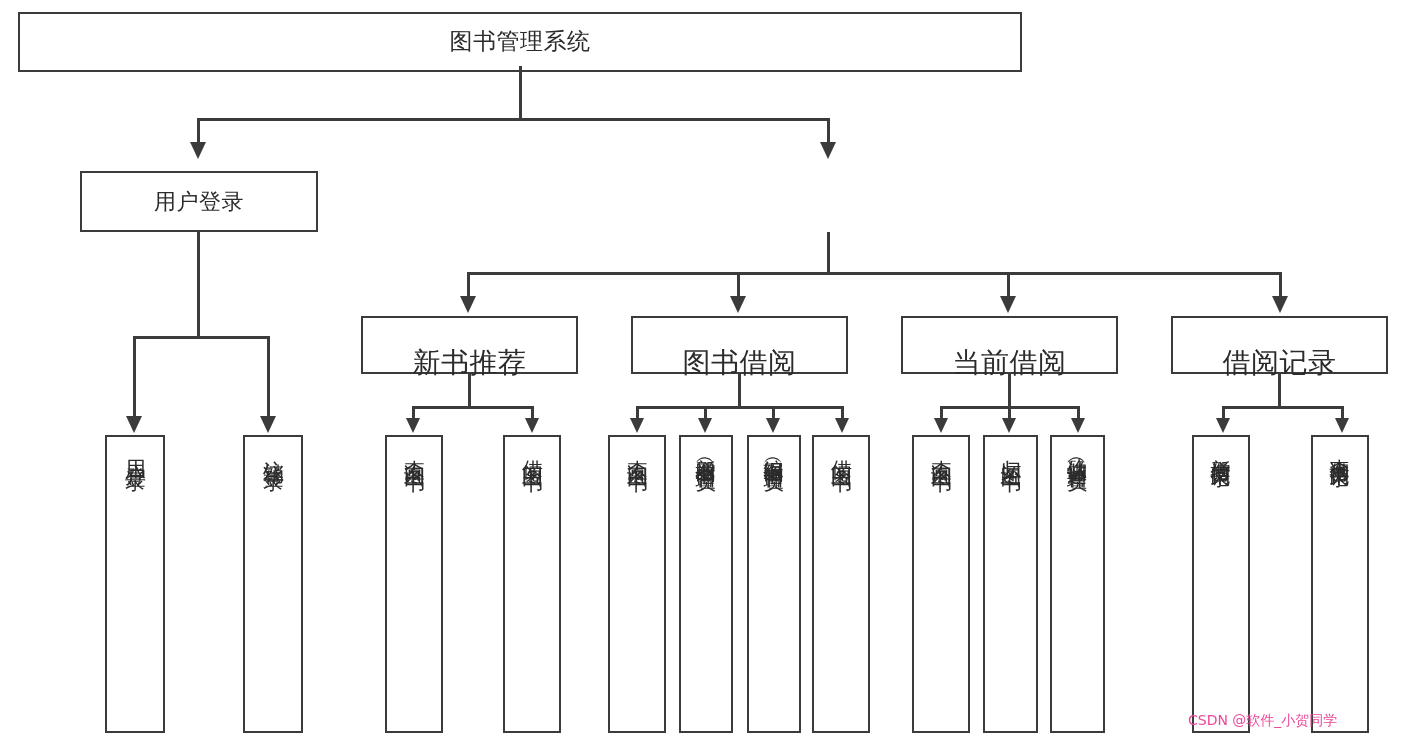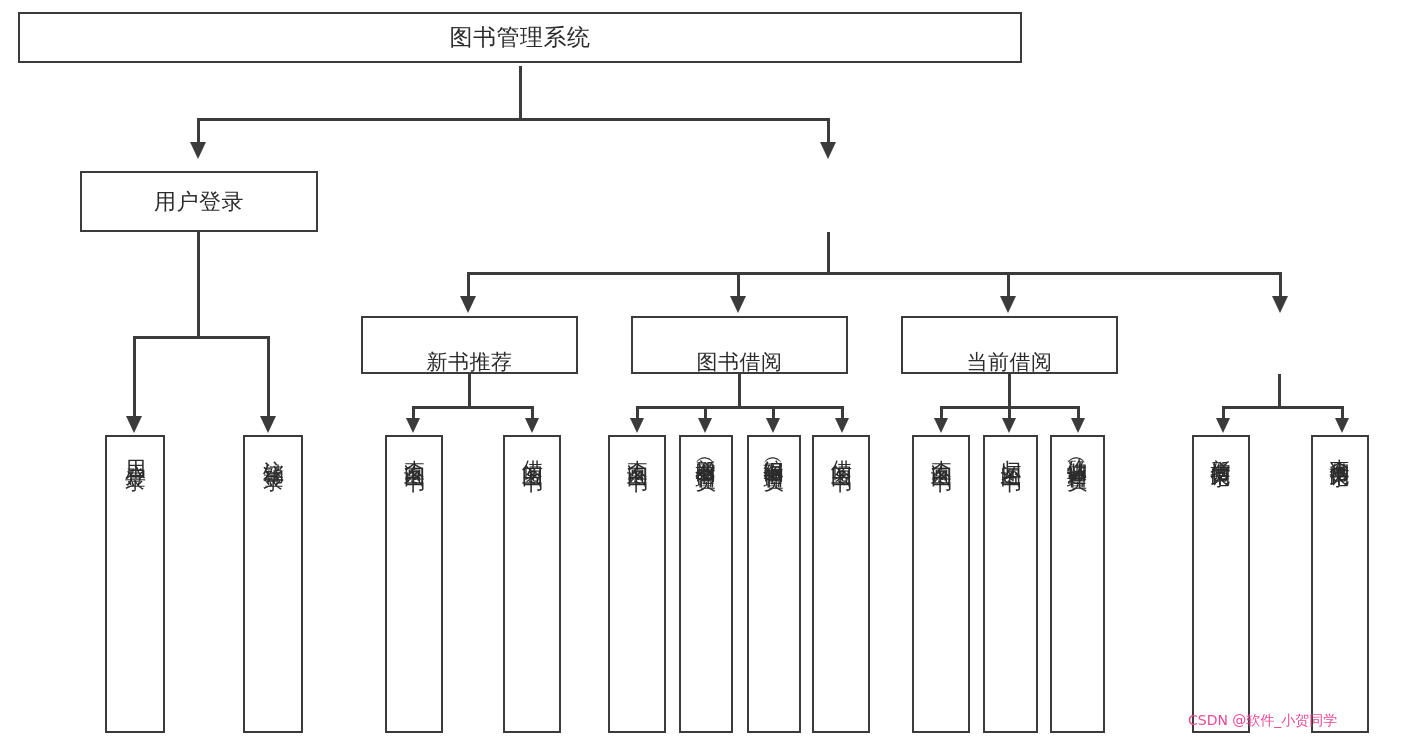--- a/index.html
+++ b/index.html
@@ -34,21 +34,21 @@
     display: block;
     text-align: center;
     line-height: 1.18;
     letter-spacing: 0.5px;
     white-space: nowrap;
   }
 
   
   .node.root .label   { font-size: 23px; }
   .node.level2 .label { font-size: 22px; }
-  .node.level3 .label { font-size: 21px; margin-top: 35px; }
+  .node.level3 .label { font-size: 28px; margin-top: 35px; }
 
   
   .node.leaf {
     padding: 6px 0;
     align-items: flex-start;
     justify-content: center;
   }
   .node.leaf .label {
     writing-mode: vertical-rl;
     text-orientation: upright;
@@ -93,21 +93,21 @@
     white-space: nowrap;
     user-select: none;
     pointer-events: none;
   }
 </style>
 </head>
 <body>
 
 <div id="canvas">
 
-  <div class="node root" style="left:18px; top:12px; width:1004px; height:51px;">
+  <div class="node root" style="left:18px; top:12px; width:1004px; height:60px;">
     <span class="label">图书管理系统</span>
   </div>
 
   <div class="conn v" style="left:519px; top:66px; width:3px; height:52px;"></div>
 
   <div class="conn h" style="left:197px; top:118px; width:633px; height:3px;"></div>
   <div class="conn v" style="left:197px; top:118px; width:3px; height:24px;"></div>
   <div class="conn v" style="left:827px; top:118px; width:3px; height:24px;"></div>
   <div class="arrow" style="left:190px; top:142px;"></div>
   <div class="arrow" style="left:820px; top:142px;"></div>
@@ -137,20 +137,23 @@
 
   <div class="node level3" style="left:361px; top:316px; width:217px; height:58px;">
     <span class="label">新书推荐</span>
   </div>
   <div class="node level3" style="left:901px; top:316px; width:217px; height:58px;">
     <span class="label">当前借阅</span>
   </div>
   <div class="node level3" style="left:631px; top:316px; width:217px; height:58px;">
     <span class="label">图书借阅</span>
   </div>
+  <div class="node level3" style="left:1171px; top:316px; width:217px; height:58px;">
+    <span class="label">借阅记录</span>
+  </div>
 
   <div class="conn v" style="left:468px; top:374px; width:3px; height:32px;"></div>
   <div class="conn h" style="left:412px; top:406px; width:122px; height:3px;"></div>
   <div class="conn v" style="left:412px; top:406px; width:3px; height:12px;"></div>
   <div class="conn v" style="left:531px; top:406px; width:3px; height:12px;"></div>
   <div class="arrow small" style="left:406px; top:418px;"></div>
   <div class="arrow small" style="left:525px; top:418px;"></div>
 
   <div class="conn v" style="left:738px; top:374px; width:3px; height:32px;"></div>
   <div class="conn h" style="left:636px; top:406px; width:208px; height:3px;"></div>

